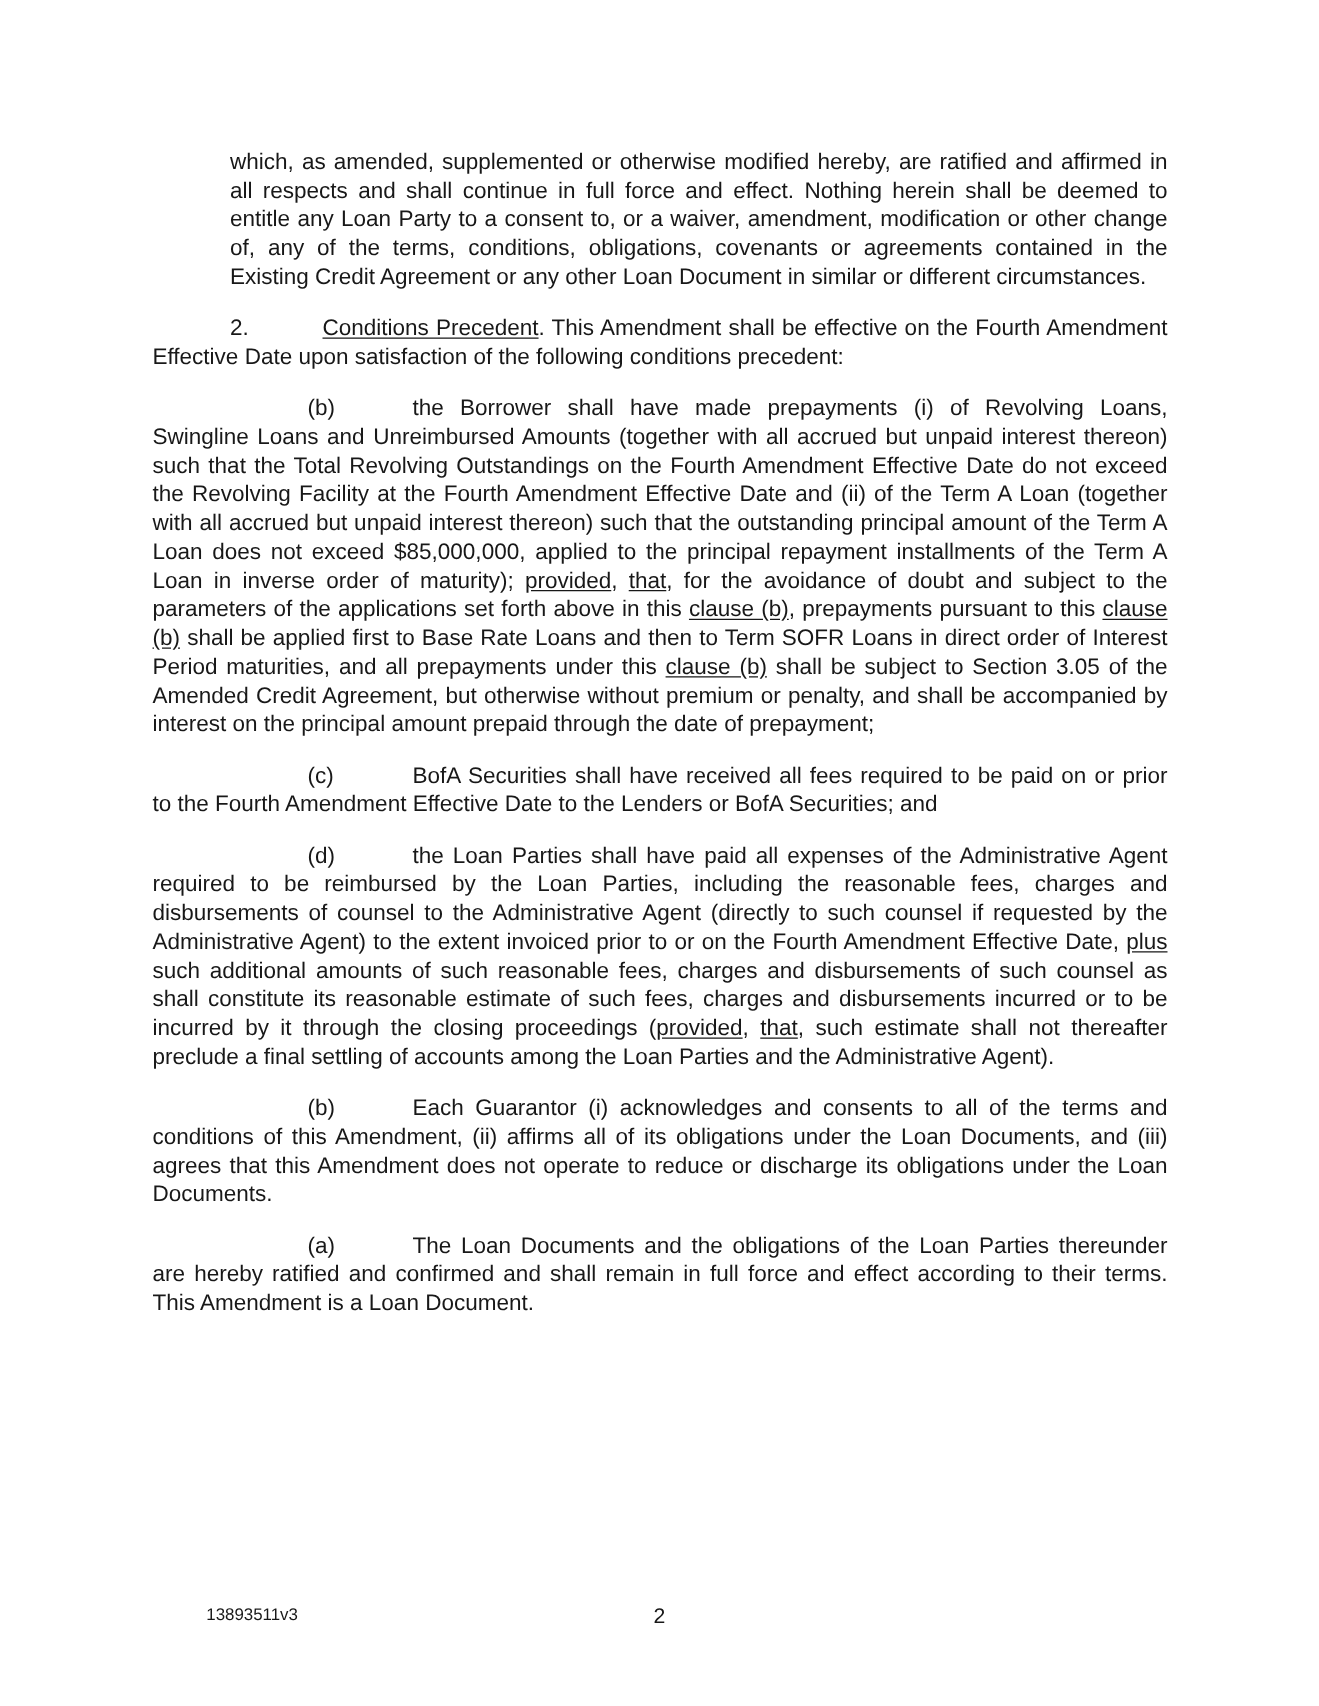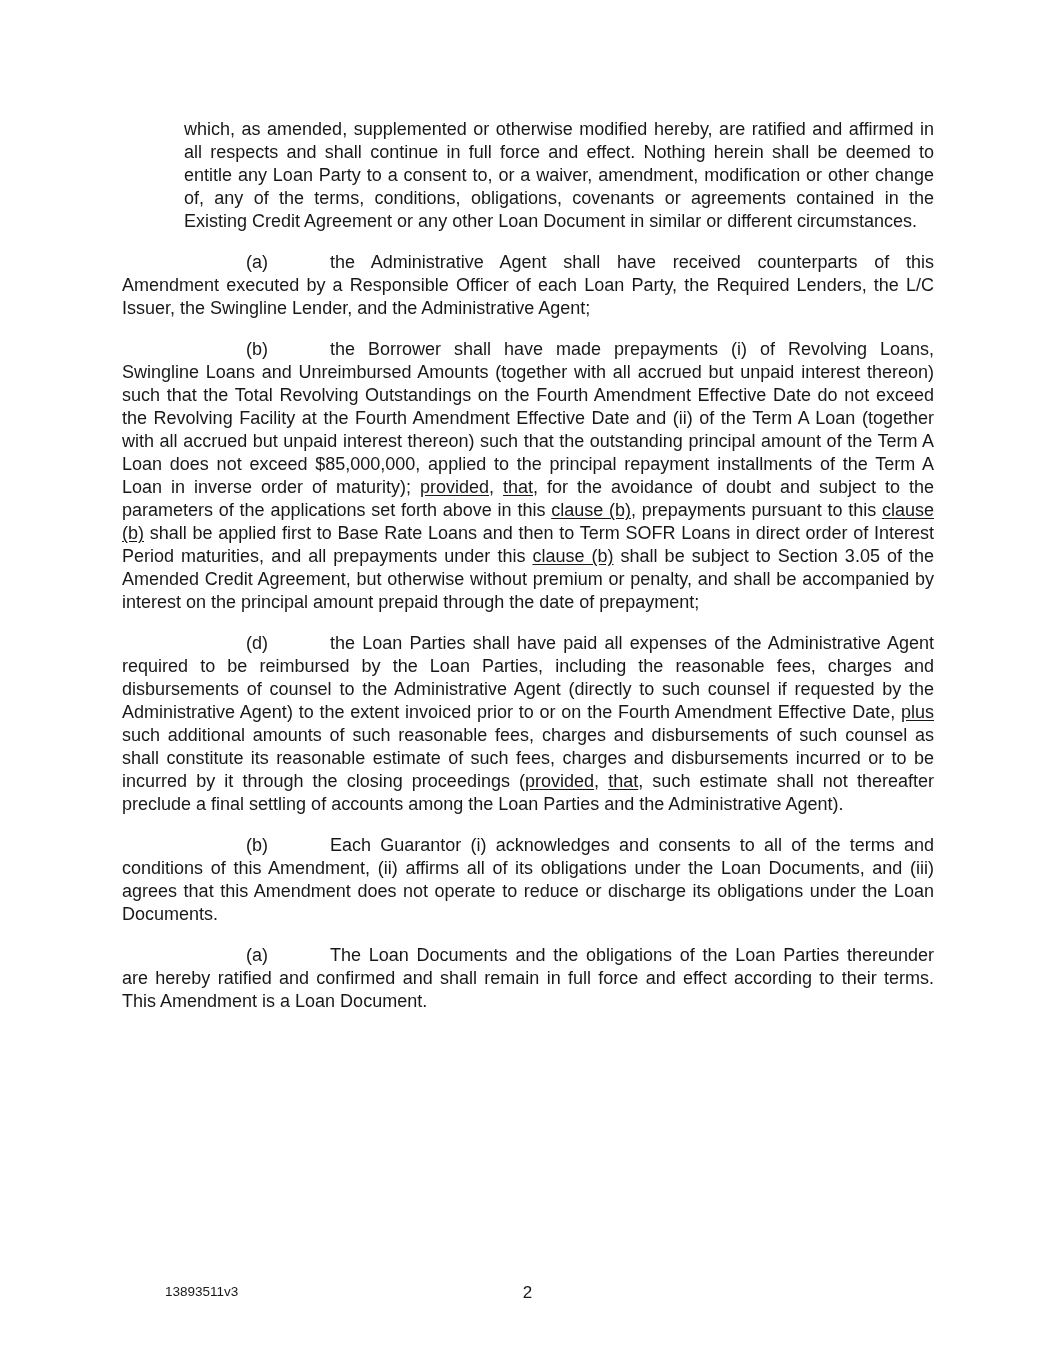--- a/index.html
+++ b/index.html
@@ -74,21 +74,22 @@
     font-family: "Liberation Sans", sans-serif;
     color: #181818;
   }
 </style>
 </head>
 <body>
 
 <div class="page">
   <div class="content">
     <p class="para blockquote"><span>which, as amended, supplemented or otherwise modified hereby, are ratified and affirmed in all respects and shall continue in full force and effect. Nothing herein shall be deemed to entitle any Loan Party to a consent to, or a waiver, amendment, modification or other change of, any of the terms, conditions, obligations, covenants or agreements contained in the Existing Credit Agreement or any other Loan Document in similar or different circumstances.</span></p>
-    <p class="para item"><span class="marker">(a)</span><span>the Administrative Agent shall have received counterparts of this Amendment executed by a Responsible Officer of each Loan Party, the Required Lenders, the L/C Issuer, the Swingline Lender, and the Administrative Agent;</span></p>
+    <p class="para section"><span class="marker">2.</span><span class="u">Conditions Precedent</span><span>. This Amendment shall be effective on the Fourth Amendment Effective Date upon satisfaction of the following conditions precedent:</span></p>
     <p class="para item"><span class="marker">(b)</span><span>the Borrower shall have made prepayments (i) of Revolving Loans, Swingline Loans and Unreimbursed Amounts (together with all accrued but unpaid interest thereon) such that the Total Revolving Outstandings on the Fourth Amendment Effective Date do not exceed the Revolving Facility at the Fourth Amendment Effective Date and (ii) of the Term A Loan (together with all accrued but unpaid interest thereon) such that the outstanding principal amount of the Term A Loan does not exceed $85,000,000, applied to the principal repayment installments of the Term A Loan in inverse order of maturity); </span><span class="u">provided</span><span>, </span><span class="u">that</span><span>, for the avoidance of doubt and subject to the parameters of the applications set forth above in this </span><span class="u">clause (b)</span><span>, prepayments pursuant to this </span><span class="u">clause (b)</span><span> shall be applied first to Base Rate Loans and then to Term SOFR Loans in direct order of Interest Period maturities, and all prepayments under this </span><span class="u">clause (b)</span><span> shall be subject to Section 3.05 of the Amended Credit Agreement, but otherwise without premium or penalty, and shall be accompanied by interest on the principal amount prepaid through the date of prepayment;</span></p>
+    <p class="para item"><span class="marker">(c)</span><span>BofA Securities shall have received all fees required to be paid on or prior to the Fourth Amendment Effective Date to the Lenders or BofA Securities; and</span></p>
     <p class="para item"><span class="marker">(d)</span><span>the Loan Parties shall have paid all expenses of the Administrative Agent required to be reimbursed by the Loan Parties, including the reasonable fees, charges and disbursements of counsel to the Administrative Agent (directly to such counsel if requested by the Administrative Agent) to the extent invoiced prior to or on the Fourth Amendment Effective Date, </span><span class="u">plus</span><span> such additional amounts of such reasonable fees, charges and disbursements of such counsel as shall constitute its reasonable estimate of such fees, charges and disbursements incurred or to be incurred by it through the closing proceedings (</span><span class="u">provided</span><span>, </span><span class="u">that</span><span>, such estimate shall not thereafter preclude a final settling of accounts among the Loan Parties and the Administrative Agent).</span></p>
     <p class="para item"><span class="marker">(b)</span><span>Each Guarantor (i) acknowledges and consents to all of the terms and conditions of this Amendment, (ii) affirms all of its obligations under the Loan Documents, and (iii) agrees that this Amendment does not operate to reduce or discharge its obligations under the Loan Documents.</span></p>
     <p class="para item"><span class="marker">(a)</span><span>The Loan Documents and the obligations of the Loan Parties thereunder are hereby ratified and confirmed and shall remain in full force and effect according to their terms. This Amendment is a Loan Document.</span></p>
   </div>
   <div class="footer-docid">13893511v3</div>
   <div class="footer-page">2</div>
 </div>
 
 </body></html>

